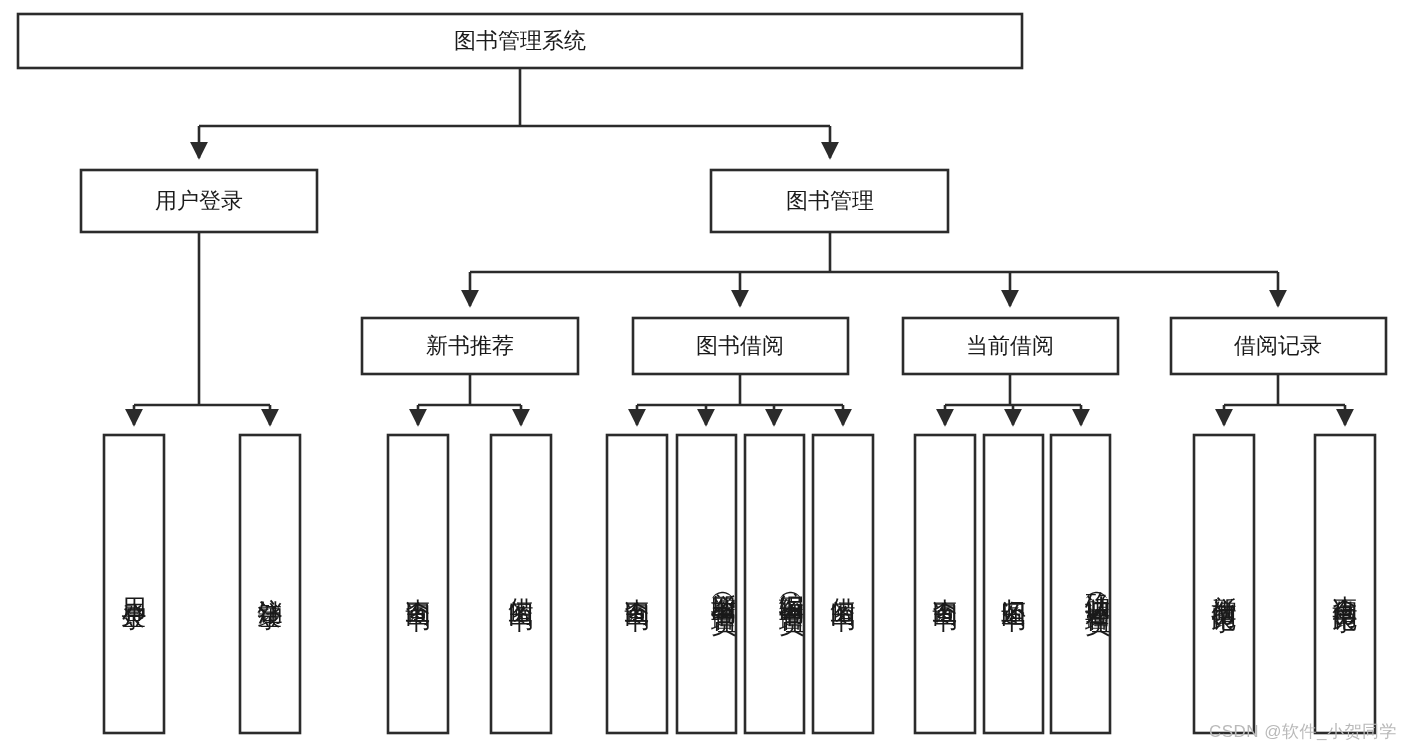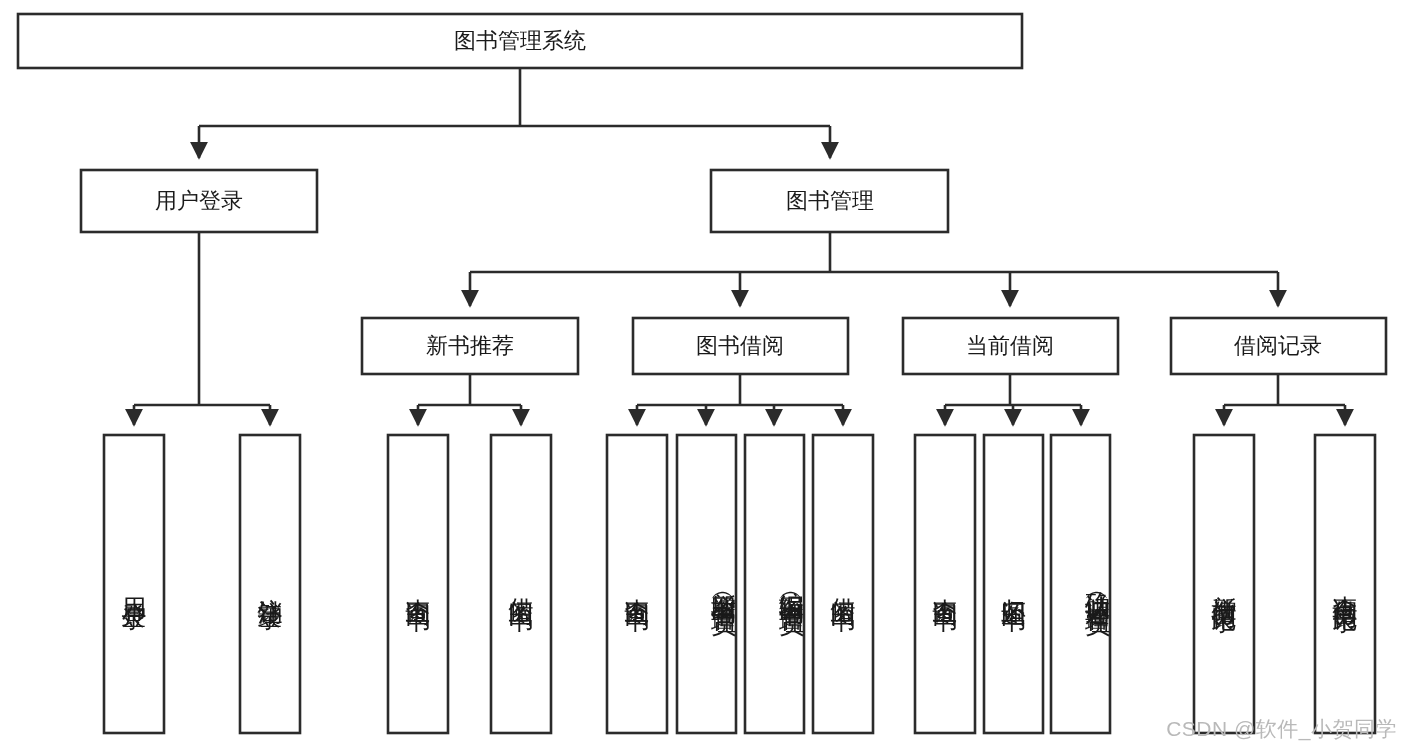--- a/index.html
+++ b/index.html
@@ -66,21 +66,21 @@
     user-select: none;
   }
   .leaf-label.centered {
     align-items: center;
   }
   .watermark {
     position: absolute;
     right: 8px;
     bottom: 4px;
     font-family: "Liberation Sans", "DejaVu Sans", sans-serif;
-    font-size: 21px;
+    font-size: 17px;
     color: #b9b9b9;
     letter-spacing: 0.5px;
     white-space: nowrap;
     user-select: none;
   }
 </style>
 </head>
 <body>
 
 <div id="diagram-root">

